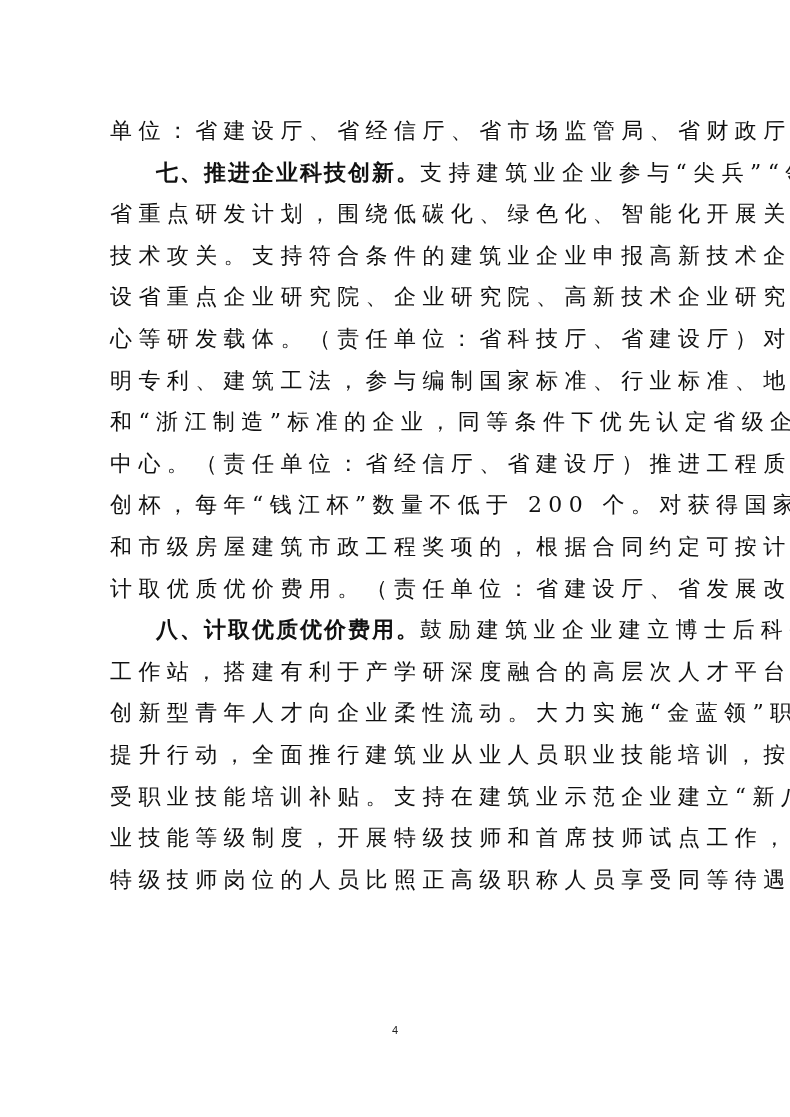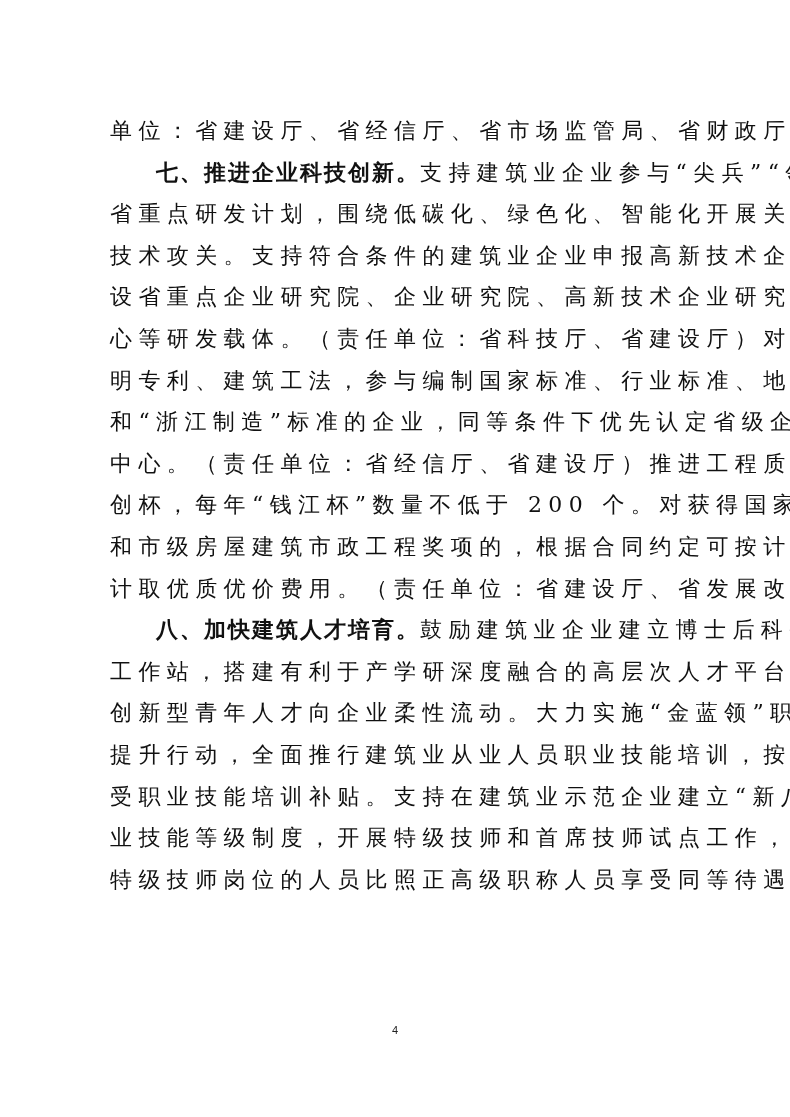--- a/index.html
+++ b/index.html
@@ -24,21 +24,21 @@
     <div class="line"><span>省重点研发计划，围绕低碳化、绿色化、智能化开展关键核心</span></div>
     <div class="line"><span>技术攻关。支持符合条件的建筑业企业申报高新技术企业，建</span></div>
     <div class="line"><span>设省重点企业研究院、企业研究院、高新技术企业研究开发中</span></div>
     <div class="line"><span>心等研发载体。（责任单位：省科技厅、省建设厅）对取得发</span></div>
     <div class="line"><span>明专利、建筑工法，参与编制国家标准、行业标准、地方标准</span></div>
     <div class="line"><span>和“浙江制造”标准的企业，同等条件下优先认定省级企业技术</span></div>
     <div class="line"><span>中心。（责任单位：省经信厅、省建设厅）推进工程质量创优</span></div>
     <div class="line"><span>创杯，每年“钱江杯”数量不低于 200 个。对获得国家级、省级</span></div>
     <div class="line"><span>和市级房屋建筑市政工程奖项的，根据合同约定可按计价规定</span></div>
     <div class="line"><span>计取优质优价费用。（责任单位：省建设厅、省发展改革委、</span></div>
-    <div class="line indent"><span class="bold">八、加快建筑人才培育。</span><span>鼓励建筑业企业建立博士后科研</span></div>
+    <div class="line indent"><span class="bold">八、计取优质优价费用。</span><span>鼓励建筑业企业建立博士后科研</span></div>
     <div class="line"><span>工作站，搭建有利于产学研深度融合的高层次人才平台，引导</span></div>
     <div class="line"><span>创新型青年人才向企业柔性流动。大力实施“金蓝领”职业技能</span></div>
     <div class="line"><span>提升行动，全面推行建筑业从业人员职业技能培训，按规定享</span></div>
     <div class="line"><span>受职业技能培训补贴。支持在建筑业示范企业建立“新八级”职</span></div>
     <div class="line"><span>业技能等级制度，开展特级技师和首席技师试点工作，聘用到</span></div>
     <div class="line"><span>特级技师岗位的人员比照正高级职称人员享受同等待遇，首席</span></div>
   </div>
   <div class="page-number">4</div>
 </div>
 

